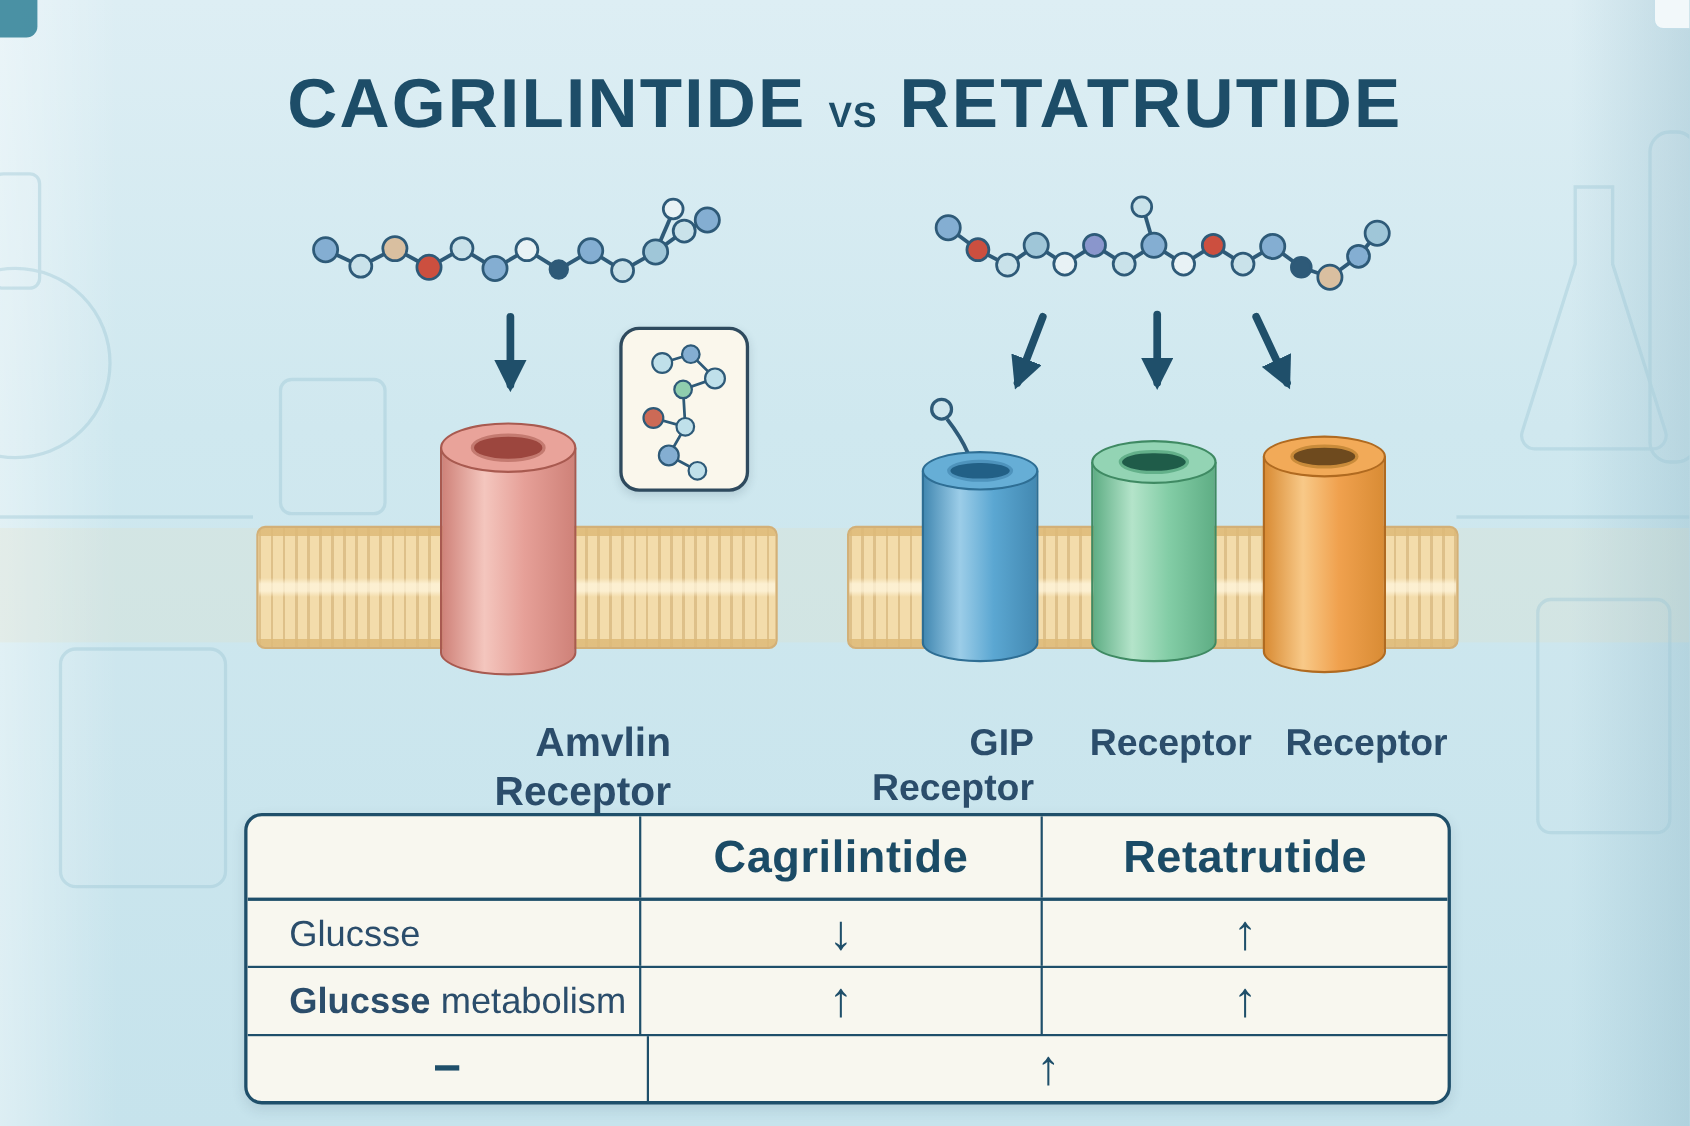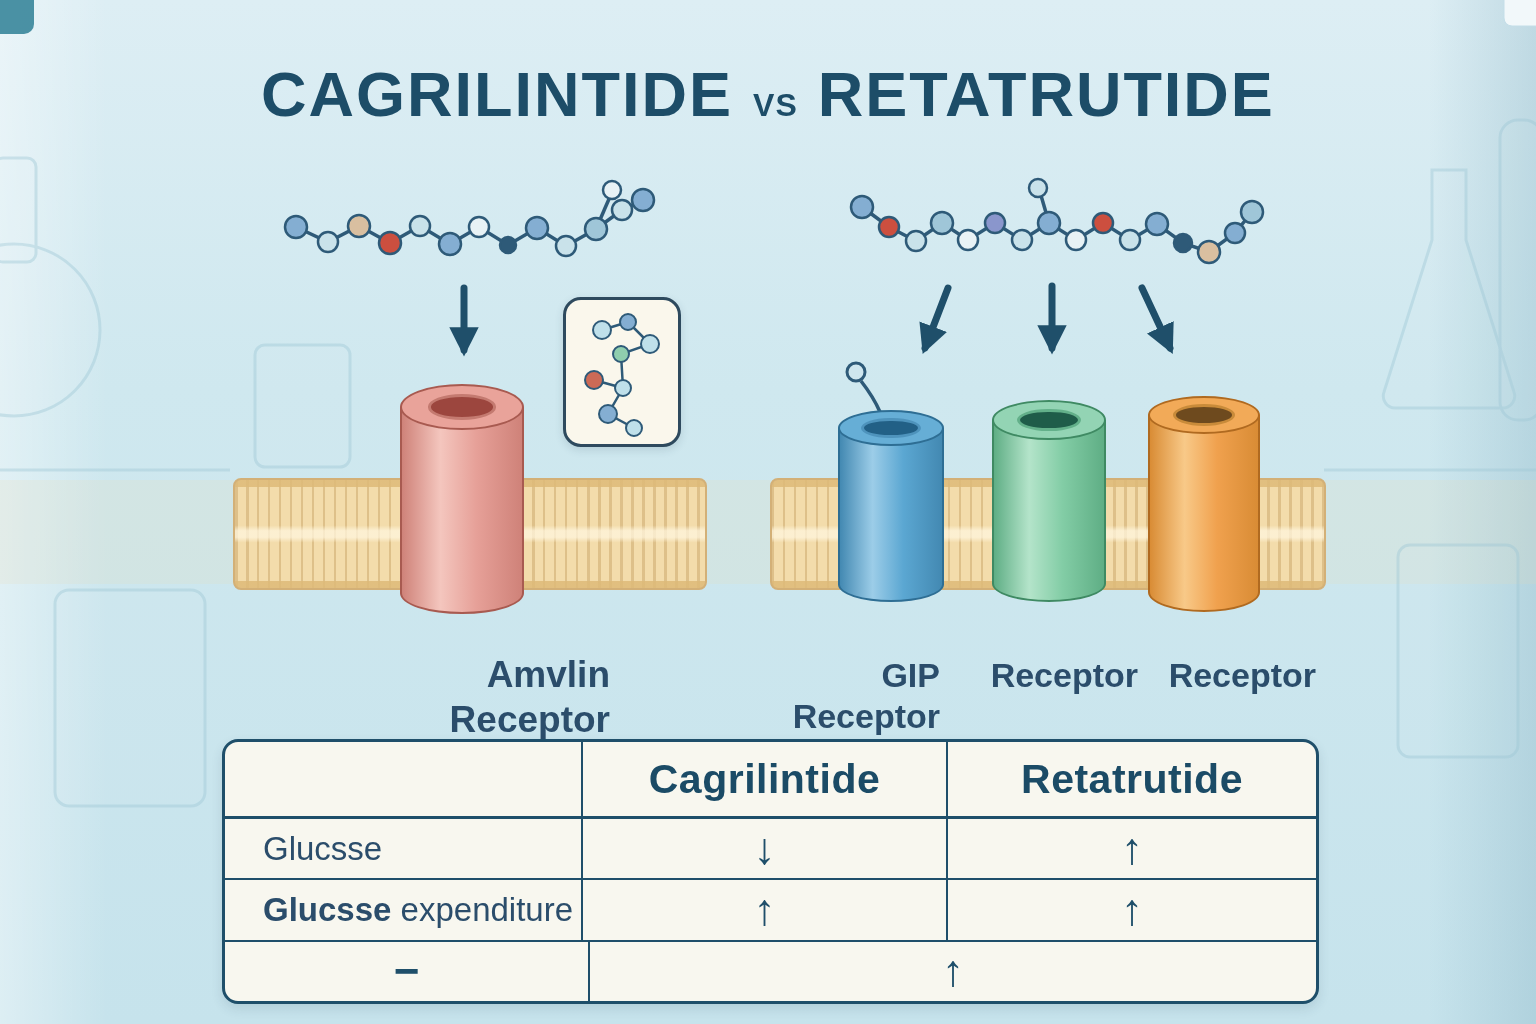--- a/index.html
+++ b/index.html
@@ -282,21 +282,21 @@
       <div class="tc c2">
         <span class="cell-arrow">↓</span>
       </div>
       <div class="tc c3">
         <span class="cell-arrow">↑</span>
       </div>
     </div>
 
     <div class="tr">
       <div class="tc c1">
-        <span class="row-label"><span class="lb">Glucsse</span><span> expenditure</span></span>
+        <span class="row-label"><span class="lb">Glucsse</span><span> metabolism</span></span>
       </div>
       <div class="tc c2">
         <span class="cell-arrow">↑</span>
       </div>
       <div class="tc c3">
         <span class="cell-arrow">↑</span>
       </div>
     </div>
 
     <div class="tr">

